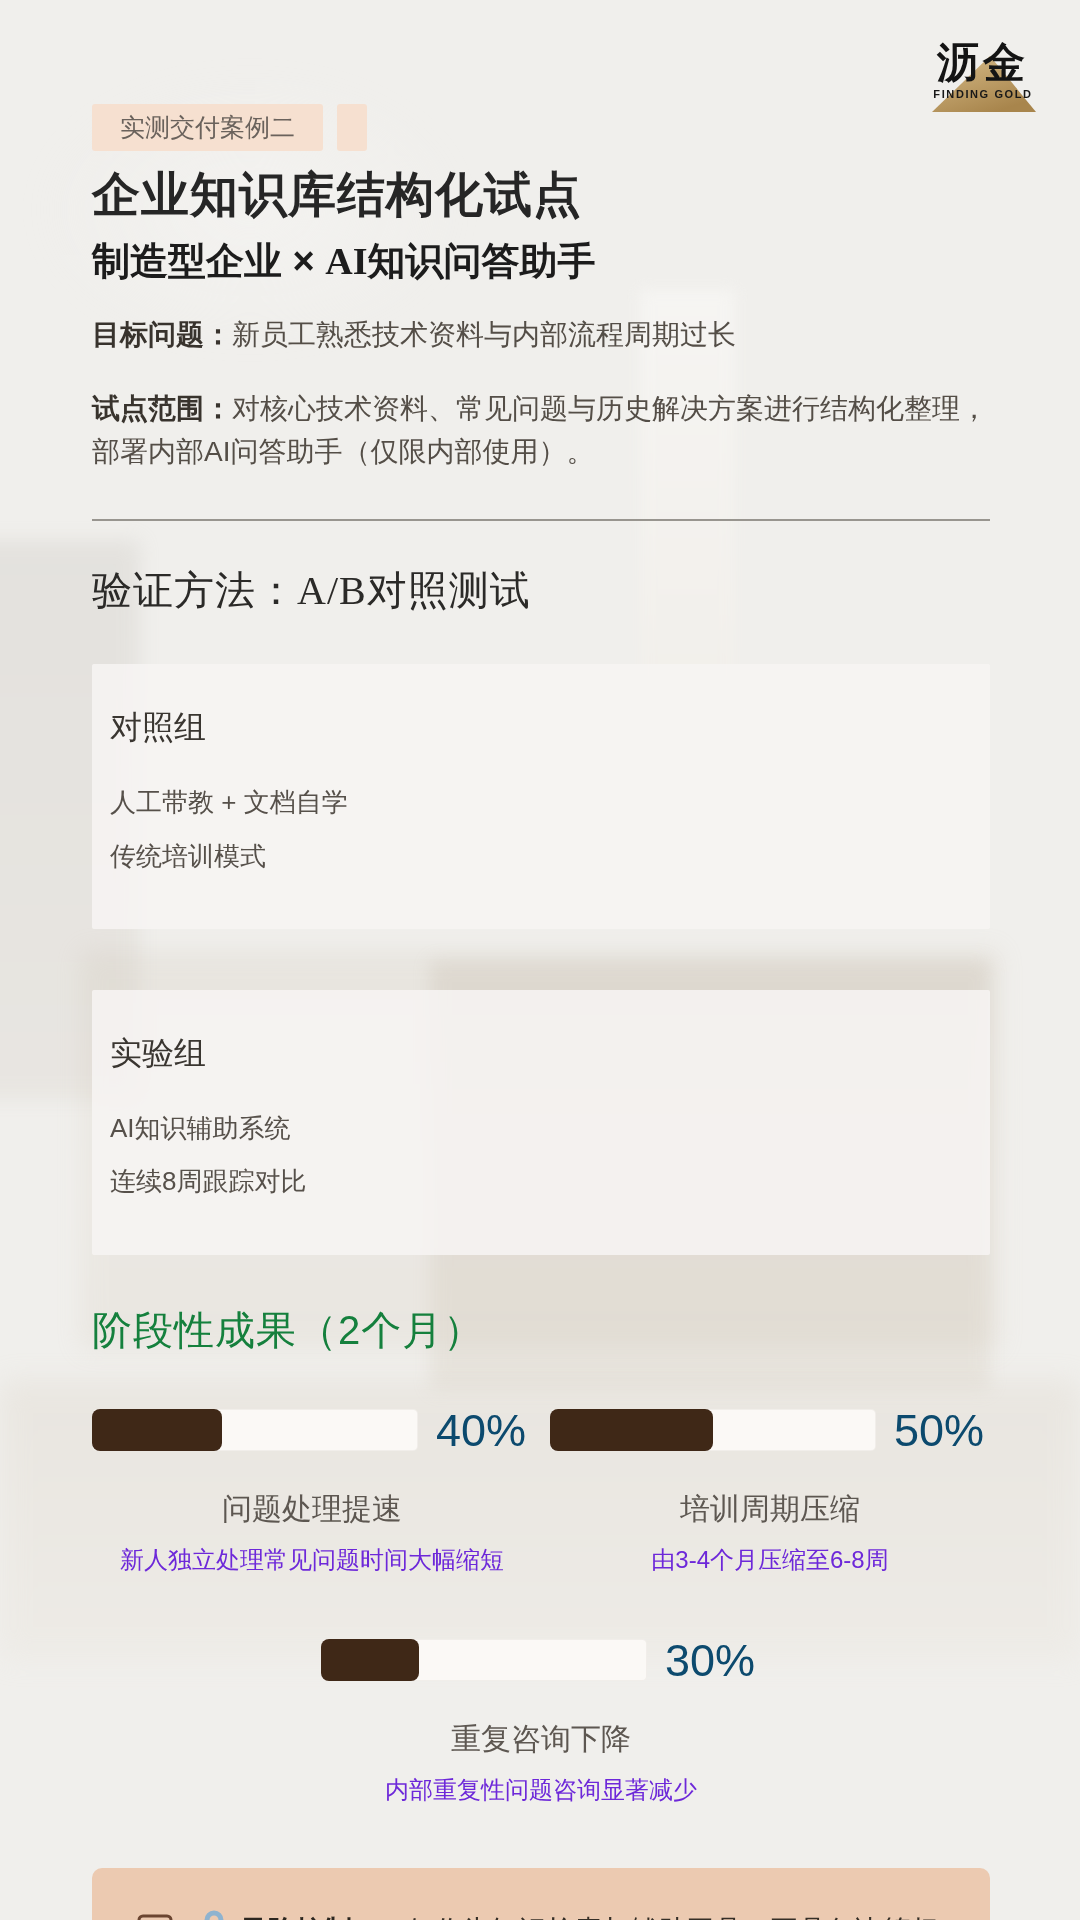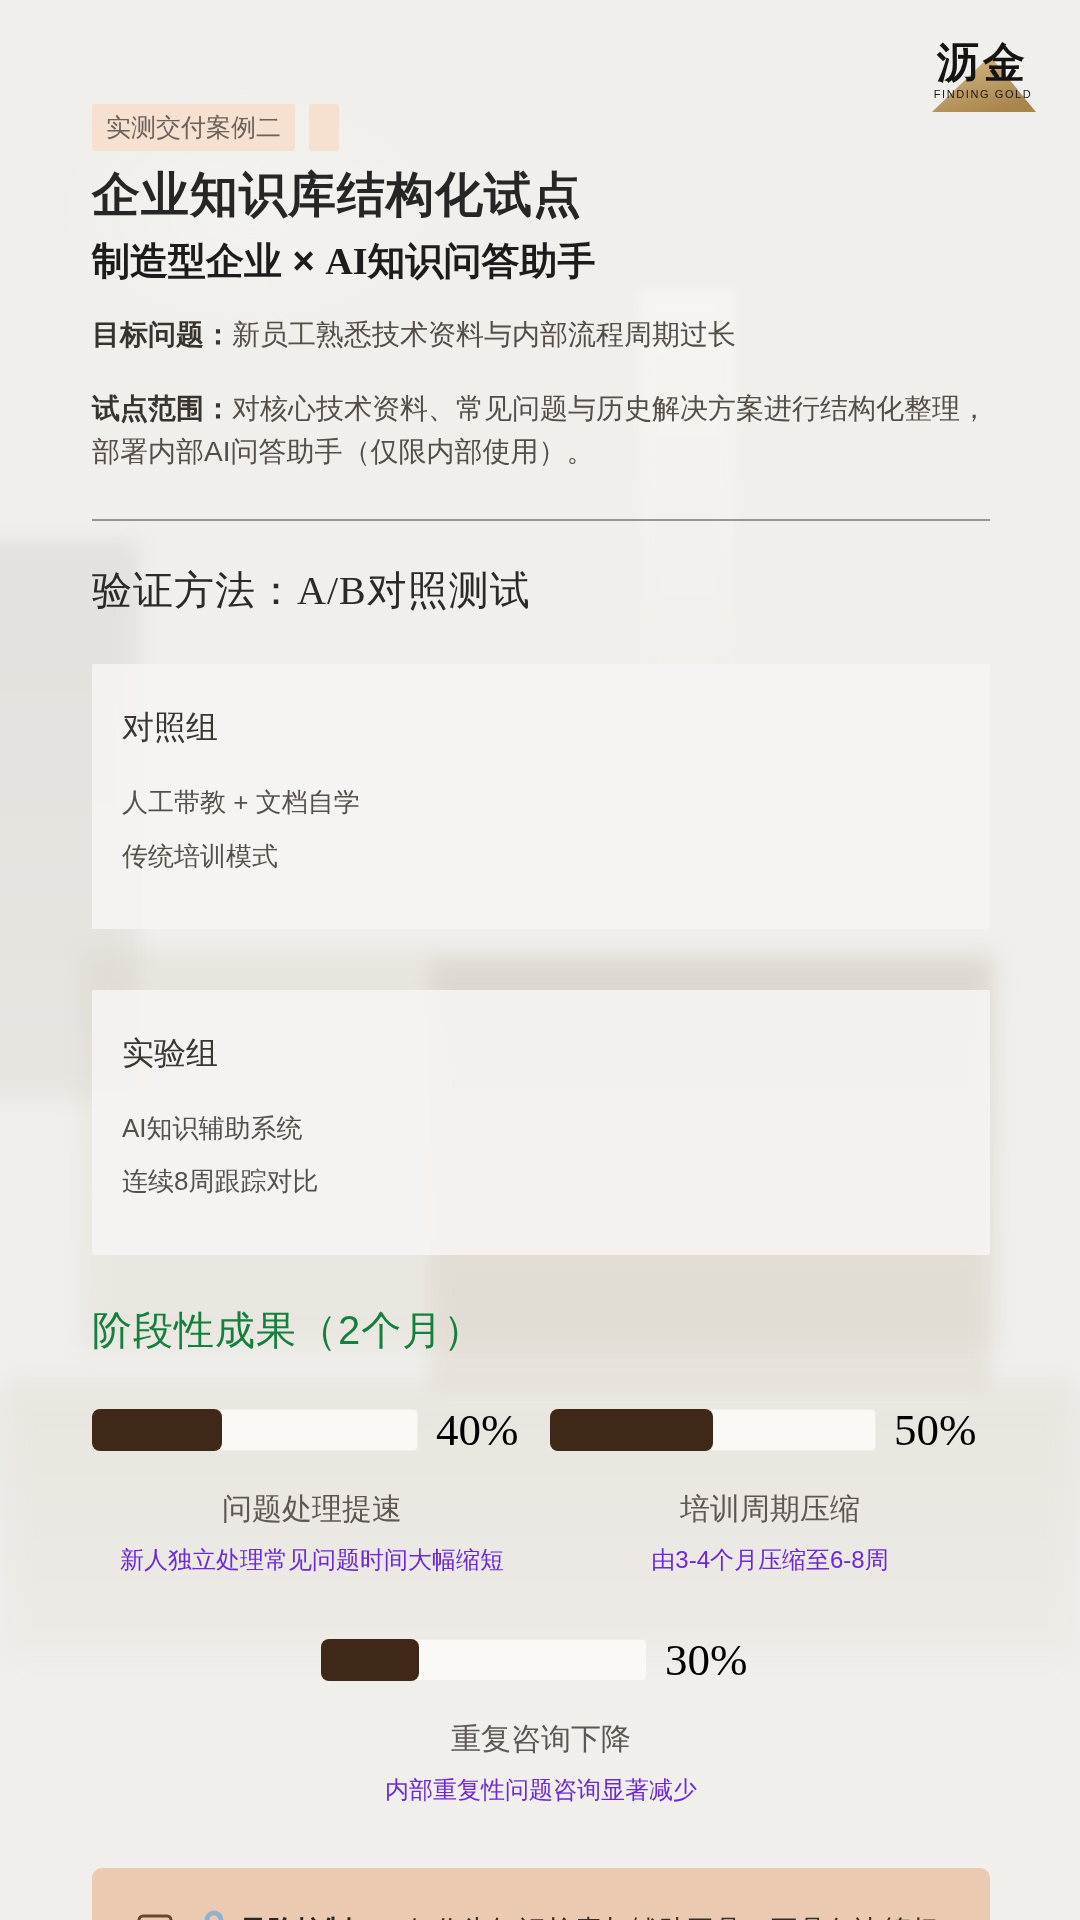--- a/index.html
+++ b/index.html
@@ -28,53 +28,53 @@
     background:linear-gradient(180deg,#d2c7b7,#e6dfd4);}
   .blob.glow-top{left:40px;top:80px;width:420px;height:260px;opacity:.5;filter:blur(18px);
     background:radial-gradient(closest-side,#f7f6f4,rgba(247,246,244,0));}
 
   .page{position:absolute;inset:0;z-index:1;padding:0 90px 0 92px;box-sizing:border-box;}
 
   
   .logo{position:absolute;top:40px;right:32px;width:130px;text-align:center;}
   .logo .tri{position:absolute;left:14px;top:16px;width:104px;height:56px;}
   .logo .cn{position:relative;font-size:42px;font-weight:700;color:#141414;letter-spacing:4px;line-height:1.1;}
-  .logo .en{position:relative;margin-top:2px;font-size:11px;font-weight:400;color:#181818;letter-spacing:1.6px;}
+  .logo .en{position:relative;margin-top:2px;font-size:11px;font-weight:700;color:#181818;letter-spacing:1.6px;}
 
   
   .badge-row{display:flex;gap:14px;padding-top:104px;}
-  .badge{background:#f6e0d0;color:#6a625c;font-size:25px;padding:11px 14px;border-radius:3px;line-height:1;display:flex;align-items:center;}
+  .badge{background:#f6e0d0;color:#6a625c;font-size:25px;padding:11px 28px;border-radius:3px;line-height:1;display:flex;align-items:center;}
   .badge-accent{background:#f6e0d0;width:30px;border-radius:3px;}
   .title{margin-top:18px;font-size:48px;font-weight:600;color:#262626;letter-spacing:1px;line-height:1.1;}
   .subtitle{margin-top:16px;font-size:38px;font-weight:600;color:#1c1c1c;line-height:1.25;}
   .serif{font-family:"Liberation Serif","DejaVu Serif",serif;}
 
   .intro{margin-top:28px;font-size:28px;color:#544e47;line-height:1.55;}
   .intro p{margin:0 0 30px 0;}
   .intro b{color:#38332d;font-weight:700;}
 
   .divider{margin-top:46px;border:none;border-top:2px solid #98958f;height:0;}
 
   .section-h{margin-top:42px;font-size:40px;font-weight:500;color:#2b2a28;letter-spacing:1px;}
 
   
-  .card{margin-top:46px;background:rgba(247,245,243,.85);border-radius:2px;padding:42px 30px 46px;}
+  .card{margin-top:46px;background:rgba(247,245,243,.85);border-radius:2px;padding:42px 18px 46px;}
   .card + .card{margin-top:61px;}
   .card-title{font-size:32px;color:#3a3631;font-weight:500;}
   .card-items{margin-top:26px;font-size:26px;color:#56504a;line-height:2.05;}
 
   
   .results-h{margin-top:48px;font-size:40px;font-weight:500;color:#15803d;letter-spacing:1px;}
   .metrics-row{margin-top:50px;display:flex;justify-content:space-between;}
   .metric{width:440px;}
   .metric.center{margin:62px auto 0 auto;}
   .bar-row{display:flex;align-items:center;gap:18px;}
   .track{flex:1;height:42px;background:#fbf9f6;border-radius:5px;box-shadow:inset 0 0 0 1px rgba(60,40,20,.05);overflow:hidden;}
   .fill{height:100%;background:#3f2817;border-radius:8px;}
-  .pct{width:96px;font-family:Liberation Serif, serif;font-size:45px;color:#000000;text-align:left;line-height:1;}
+  .pct{width:96px;font-family:Liberation Sans, sans-serif;font-size:45px;color:#0c4a6e;text-align:left;line-height:1;}
   .metric-title{margin-top:36px;text-align:center;font-size:30px;color:#5d5751;}
   .metric-desc{margin-top:14px;text-align:center;font-size:24px;color:#6d28d9;}
 
   
   .risk{margin-top:62px;background:#eccab1;border-radius:10px;padding:38px 42px 44px;display:flex;align-items:flex-start;}
   .risk .note{flex:0 0 auto;margin-top:4px;margin-right:22px;}
   .risk-text{font-size:28px;line-height:1.8;color:#362f27;}
   .risk-text .lock{vertical-align:-6px;margin-right:10px;}
   .risk-text b{color:#2d2720;font-weight:700;}
 </style>

